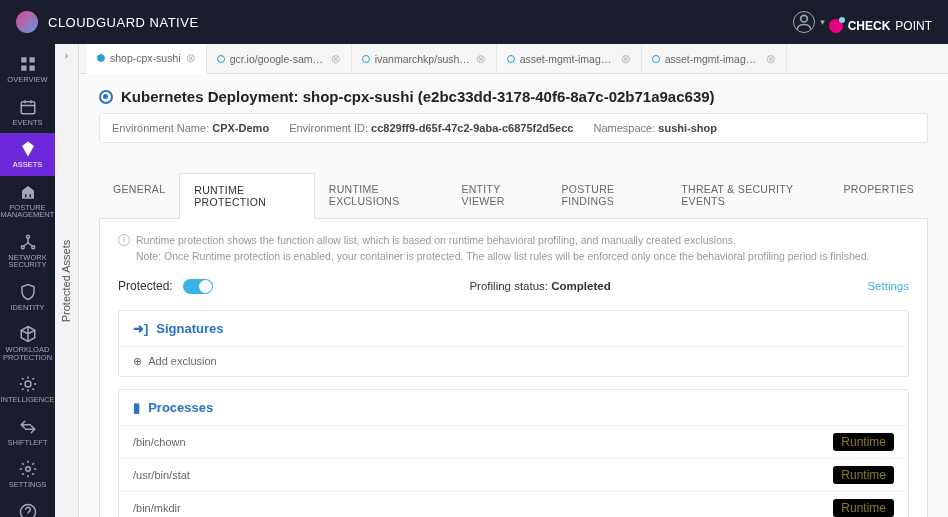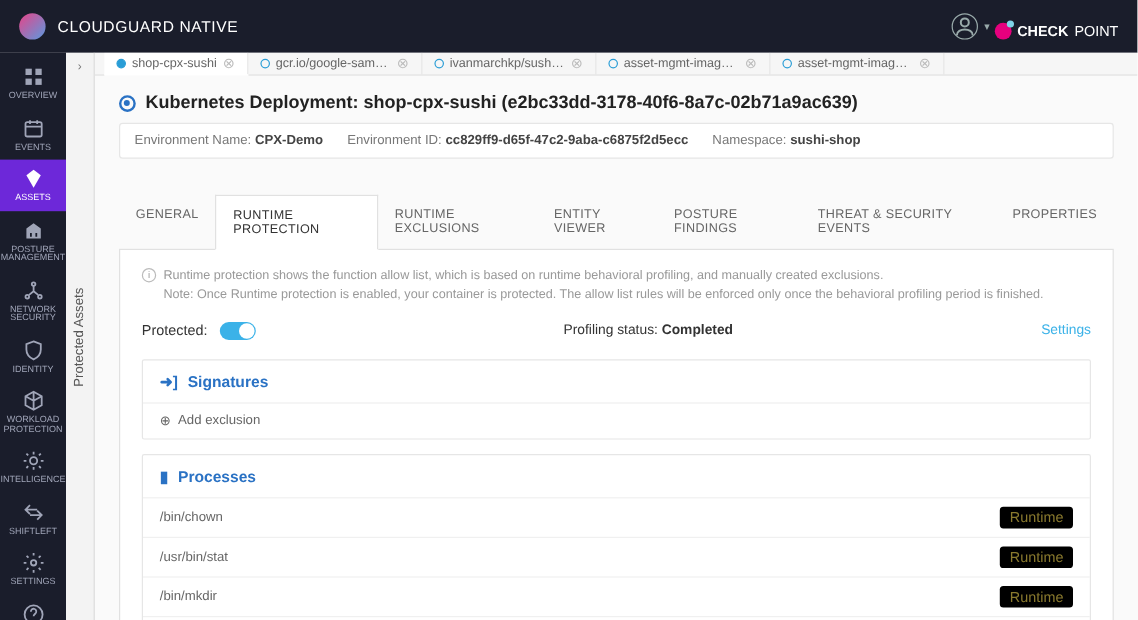--- a/index.html
+++ b/index.html
@@ -22,21 +22,21 @@
 .nav-item { width: 55px; padding: 7px 0; display: flex; flex-direction: column; align-items: center; gap: 3px; color: #a0a5b8; font-size: 7.5px; text-align: center; cursor: pointer; }
 .nav-item.active { background: #6d28d9; color: #fff; }
 .nav-icon { width: 18px; height: 18px; display: flex; align-items: center; justify-content: center; }
 .nav-label { line-height: 1; }
 
 .side-tab { width: 24px; background: #f3f3f3; border-right: 1px solid #ddd; display: flex; align-items: center; justify-content: center; position: relative; }
 .side-tab-text { transform: rotate(-90deg); white-space: nowrap; font-size: 11px; color: #555; }
 .side-tab-arrow { position: absolute; top: 6px; font-size: 10px; color: #777; }
 
 .main { flex: 1; display: flex; flex-direction: column; overflow: hidden; background:#fafafa; }
-.subtabs { height: 19px; background: #f6f6f6; border-bottom: 1px solid #e1e1e1; display: flex; align-items: stretch; padding-left: 8px; text-align: center; }
+.subtabs { height: 30px; background: #f6f6f6; border-bottom: 1px solid #e1e1e1; display: flex; align-items: stretch; padding-left: 8px; text-align: center; }
 .subtab { display: flex; align-items: center; gap: 5px; padding: 0 10px; font-size: 10.5px; color: #666; border-right: 1px solid #e6e6e6; cursor: pointer; max-width: 145px; }
 .subtab.active { background: #fff; border-bottom: 2px solid #fff; margin-bottom:-1px; }
 .subtab-dot { width: 8px; height: 8px; border-radius: 50%; border: 1.5px solid #2a9dd6; flex-shrink:0; }
 .subtab-dot.filled{ background:#2a9dd6; }
 .subtab-close { color: #bbb; font-size: 12px; }
 .subtab-label { white-space: nowrap; overflow: hidden; text-overflow: ellipsis; }
 
 .content { padding: 14px 20px; overflow-y: auto; flex:1; }
 .page-title-row { display: flex; align-items: center; gap: 8px; margin-bottom: 8px; }
 .title-icon { width: 14px; height: 14px; border: 2px solid #2a72c4; border-radius: 50%; position: relative; }

